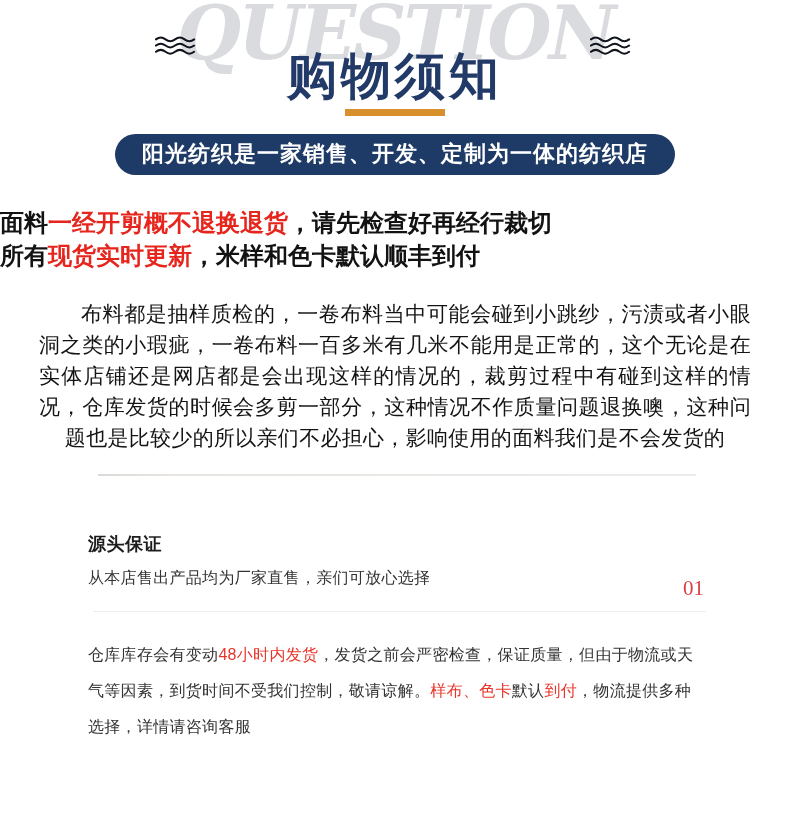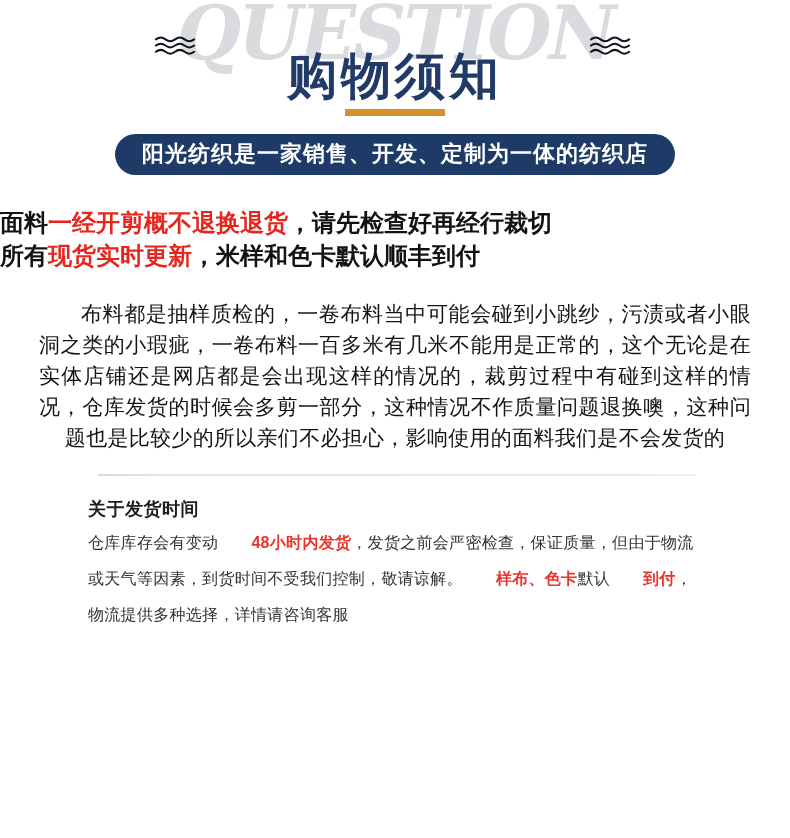--- a/index.html
+++ b/index.html
@@ -62,21 +62,21 @@
   }
   
   .sections{margin-left:88px;width:618px;}
   .sec{position:relative;}
   .sec h2{
     font-size:18px;font-weight:bold;color:#1c1c1c;letter-spacing:0.5px;line-height:24px;
   }
   .sec-body{
     font-size:16px;color:var(--body-ink);letter-spacing:0.3px;
   }
-  .sec-body .red{color:var(--red-sans);font-weight:bold;margin-left:33px;}
+  .sec-body .red{color:var(--red-sans);font-weight:normal;}
   .num{
     position:absolute;right:2px;color:var(--num-red);font-size:21px;
     font-family:"Liberation Serif","DejaVu Serif",serif;line-height:22px;
   }
   .sec-divider{height:1px;background:var(--div2);margin-left:5px;}
   .sec-01{padding-top:56px;}
   .sec-01 .sec-body{margin-top:11px;line-height:22px;}
   .sec-01 .num{top:101px;}
   .sec-01 .sec-divider{margin-top:22px;}
   .sec-02{padding-top:21px;}
@@ -109,21 +109,26 @@
     <p class="n-line"><span>面料</span><span class="red">一经开剪概不退换退货</span><span>，请先检查好再经行裁切</span></p>
     <p class="n-line"><span>所有</span><span class="red">现货实时更新</span><span>，米样和色卡默认顺丰到付</span></p>
   </div>
 
   <p class="quality">布料都是抽样质检的，一卷布料当中可能会碰到小跳纱，污渍或者小眼洞之类的小瑕疵，一卷布料一百多米有几米不能用是正常的，这个无论是在实体店铺还是网店都是会出现这样的情况的，裁剪过程中有碰到这样的情况，仓库发货的时候会多剪一部分，这种情况不作质量问题退换噢，这种问题也是比较少的所以亲们不必担心，影响使用的面料我们是不会发货的</p>
 
   <div class="divider-main"></div>
 
   <div class="sections">
 
+    <section class="sec sec-01">
+      <h2>源头保证</h2>
+      <p class="sec-body"><span>从本店售出产品均为厂家直售，亲们可放心选择</span></p>
+      <div class="num">01</div>
+      <div class="sec-divider"></div>
+    </section>
 
     <section class="sec sec-02">
-      <h2>关于发货时间</h2>
       <p class="sec-body"><span>仓库库存会有变动</span><span class="red">48小时内发货</span><span>，发货之前会严密检查，保证质量，但由于物流或天气等因素，到货时间不受我们控制，敬请谅解。</span><span class="red">样布、色卡</span><span>默认</span><span class="red">到付</span><span>，物流提供多种选择，详情请咨询客服</span></p>
 
     </section>
 
   </div>
 </div>
 
 </body></html>

